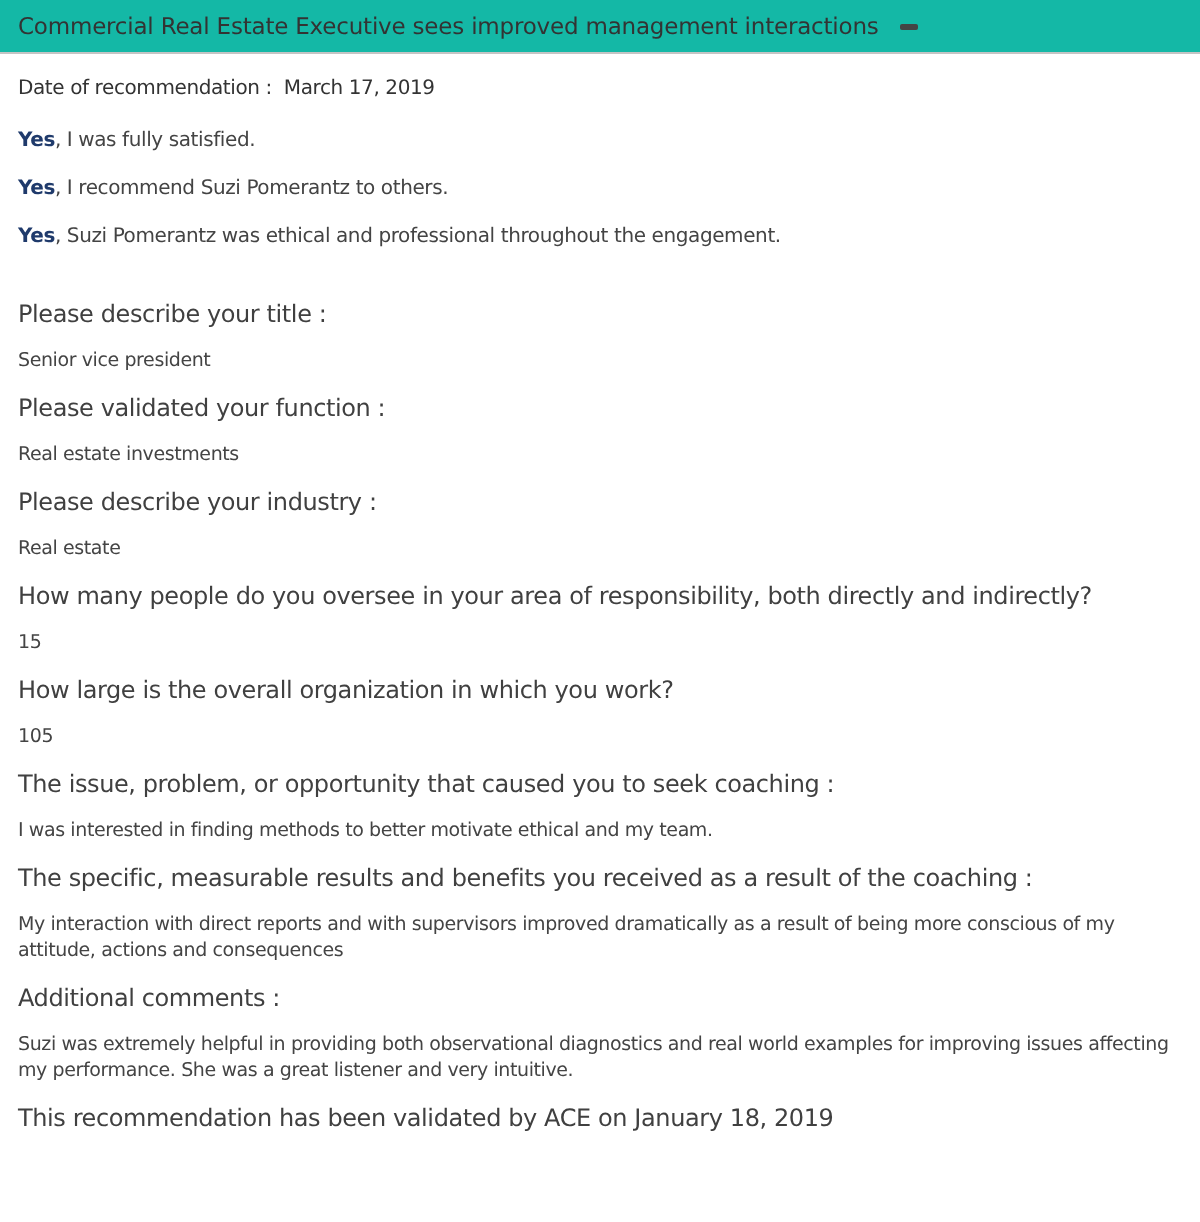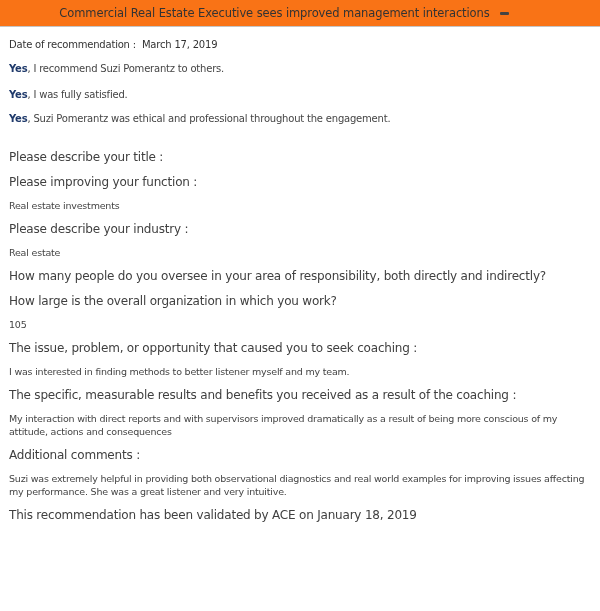--- a/index.html
+++ b/index.html
@@ -1,19 +1,19 @@
 <!DOCTYPE html>
 <html><head>
 <meta charset="utf-8">
 <style>
   html, body { margin: 0; padding: 0; background: #ffffff; }
   body { width: 600px; height: 611px; overflow: hidden; font-family: "DejaVu Sans", sans-serif; color: #333; }
   .header {
-    height: 27px; background: #f97316; border-bottom: 1px solid #c4c4c4;
-    display: flex; align-items: center; justify-content: center;
+    height: 27px; background: #14b8a6; border-bottom: 1px solid #c4c4c4;
+    display: flex; align-items: center; justify-content: flex-start;
     padding: 0 9px; box-sizing: border-box;
   }
   .header-title { font-size: 11.5px; color: #333; letter-spacing: -0.1px; }
   .collapse-btn { width: 30px; height: 20px; display: flex; align-items: center; justify-content: center; cursor: pointer; margin-right: 21px; }
   .minus-bar { width: 9px; height: 3px; background: #444; border-radius: 1px; }
   .content { padding: 0 9px; }
   .date-line { font-size: 10px; color: #333; margin-top: 12px; height: 14px; letter-spacing: -0.2px; }
   .date-line .date-val { margin-left: 6px; text-align: center; }
   .yes-line { font-size: 10px; color: #444; height: 14px; margin-top: 10px; letter-spacing: -0.2px; }
   .yes-line b { color: #1f3a6b; font-weight: bold; }
@@ -28,45 +28,47 @@
   <div class="collapse-btn">
     <div class="minus-bar"></div>
   </div>
 </div>
 
 <div class="content">
   <div class="date-line">
     <span>Date of recommendation :</span><span class="date-val">March 17, 2019</span>
   </div>
 
+  <div class="yes-line" style="margin-top:12px">
+    <b>Yes</b><span>, I was fully satisfied.</span>
+  </div>
   <div class="yes-line">
     <b>Yes</b><span>, I recommend Suzi Pomerantz to others.</span>
-  </div>
-  <div class="yes-line" style="margin-top:12px">
-    <b>Yes</b><span>, I was fully satisfied.</span>
   </div>
   <div class="yes-line">
     <b>Yes</b><span>, Suzi Pomerantz was ethical and professional throughout the engagement.</span>
   </div>
 
   <div class="q" style="margin-top:22px">Please describe your title :</div>
+  <div class="a" style="margin-top:9px">Senior vice president</div>
 
-  <div class="q" style="margin-top:9px">Please improving your function :</div>
+  <div class="q" style="margin-top:9px">Please validated your function :</div>
   <div class="a" style="margin-top:9px">Real estate investments</div>
 
   <div class="q" style="margin-top:9px">Please describe your industry :</div>
   <div class="a" style="margin-top:9px">Real estate</div>
 
   <div class="q" style="margin-top:9px">How many people do you oversee in your area of responsibility, both directly and indirectly?</div>
+  <div class="a" style="margin-top:9px">15</div>
 
   <div class="q" style="margin-top:9px">How large is the overall organization in which you work?</div>
   <div class="a" style="margin-top:9px">105</div>
 
   <div class="q" style="margin-top:9px">The issue, problem, or opportunity that caused you to seek coaching :</div>
-  <div class="a" style="margin-top:9px">I was interested in finding methods to better listener myself and my team.</div>
+  <div class="a" style="margin-top:9px">I was interested in finding methods to better motivate ethical and my team.</div>
 
   <div class="q" style="margin-top:9px">The specific, measurable results and benefits you received as a result of the coaching :</div>
   <div class="a" style="margin-top:9px">My interaction with direct reports and with supervisors improved dramatically as a result of being more conscious of my attitude, actions and consequences</div>
 
   <div class="q" style="margin-top:9px">Additional comments :</div>
   <div class="a" style="margin-top:9px">Suzi was extremely helpful in providing both observational diagnostics and real world examples for improving issues affecting my performance. She was a great listener and very intuitive.</div>
 
   <div class="q" style="margin-top:9px">This recommendation has been validated by ACE on January 18, 2019</div>
 </div>
 

